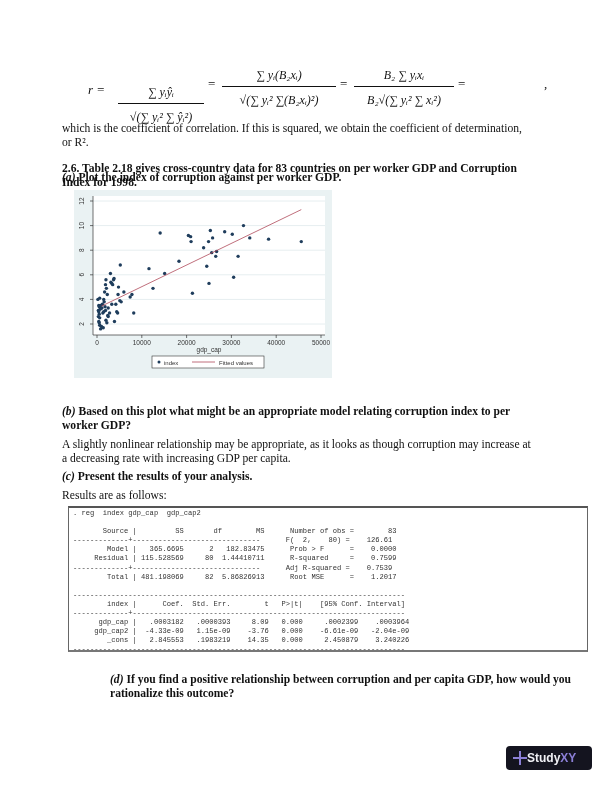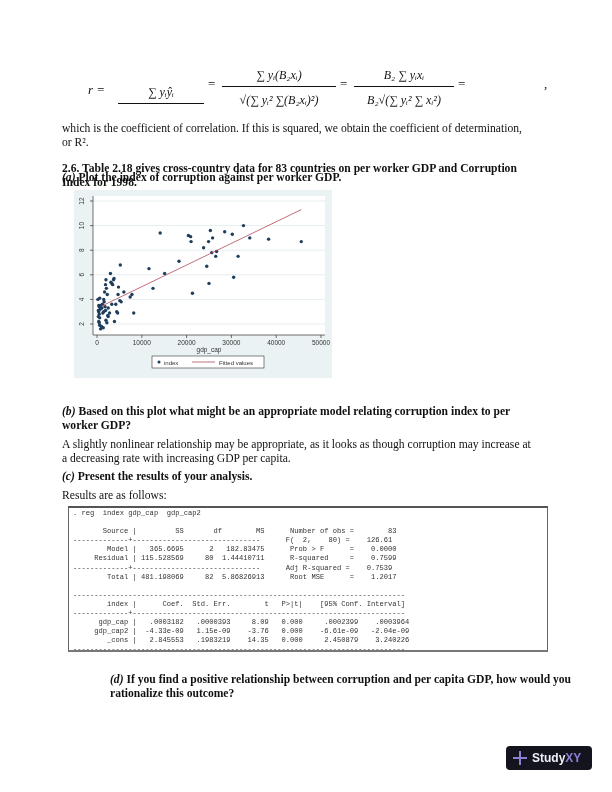--- a/index.html
+++ b/index.html
@@ -10,37 +10,38 @@
   .eq-part { position:absolute; top:0; font-size:13px; font-style:italic; }
   .frac { position:absolute; top:2px; text-align:center; font-size:12px; font-style:italic; }
   .frac .num { display:block; padding:0 2px; height:22px; line-height:22px; }
   .frac .bar { display:block; border-top:1px solid #111; margin:0 2px; }
   .frac .den { display:block; height:24px; line-height:26px; }
   .op { position:absolute; top:14px; font-size:13px; }
   .para { left:62px; font-size:11.6px; line-height:14px; width:470px; }
   .bold { font-weight:bold; }
   .q { font-weight:bold; }
   .chart-wrap { left:74px; top:190px; width:258px; height:188px; background:#eaf2f3; }
-  .stata { left:68px; top:506px; width:480px; height:146px; border:1px solid #666; border-top:2px solid #555; border-bottom:2px solid #777; box-sizing:border-box; background:#fff; }
+  .stata { left:68px; top:506px; width:520px; height:146px; border:1px solid #666; border-top:2px solid #555; border-bottom:2px solid #777; box-sizing:border-box; background:#fff; }
   .stata pre { margin:0; padding:1px 4px; font-family:"Liberation Mono", monospace; font-size:7.1px; line-height:9.1px; color:#333; white-space:pre; }
-  .badge { left:506px; top:746px; width:86px; height:24px; background:#14141f; border-radius:4px; display:flex; align-items:center; gap:5px; padding-left:7px; box-sizing:border-box; }
+  .badge { left:506px; top:746px; width:86px; height:24px; background:#14141f; border-radius:4px; display:flex; align-items:center; padding-left:7px; box-sizing:border-box; }
   .badge .plus { width:14px; height:14px; position:relative; }
   .badge .plus:before { content:""; position:absolute; left:6px; top:0; width:2px; height:14px; background:#8b7fd6; }
   .badge .plus:after { content:""; position:absolute; top:6px; left:0; width:14px; height:2px; background:#8b7fd6; }
   .badge .txt { font-family:"Liberation Sans", sans-serif; font-weight:bold; font-size:12px; color:#f0f0f5; }
   .badge .txt .xy { color:#8b7fd6; }
 </style>
 </head>
 <body>
 
 <div class="abs eq">
   <span class="eq-part" style="left:28px;top:20px;">r =</span>
   <div class="frac" style="left:56px;width:90px;margin-top:17px;">
     <span class="num">∑ yᵢŷᵢ</span>
       <span class="bar"></span>
+    <span class="den">√(∑ yᵢ² ∑ ŷᵢ²)</span>
   </div>
   <span class="op" style="left:148px;">=</span>
   <div class="frac" style="left:160px;width:118px;">
     <span class="num">∑ yᵢ(B₂xᵢ)</span>
       <span class="bar"></span>
     <span class="den">√(∑ yᵢ² ∑(B₂xᵢ)²)</span>
   </div>
   <span class="op" style="left:280px;">=</span>
   <div class="frac" style="left:292px;width:104px;">
     <span class="num">B₂ ∑ yᵢxᵢ</span>

